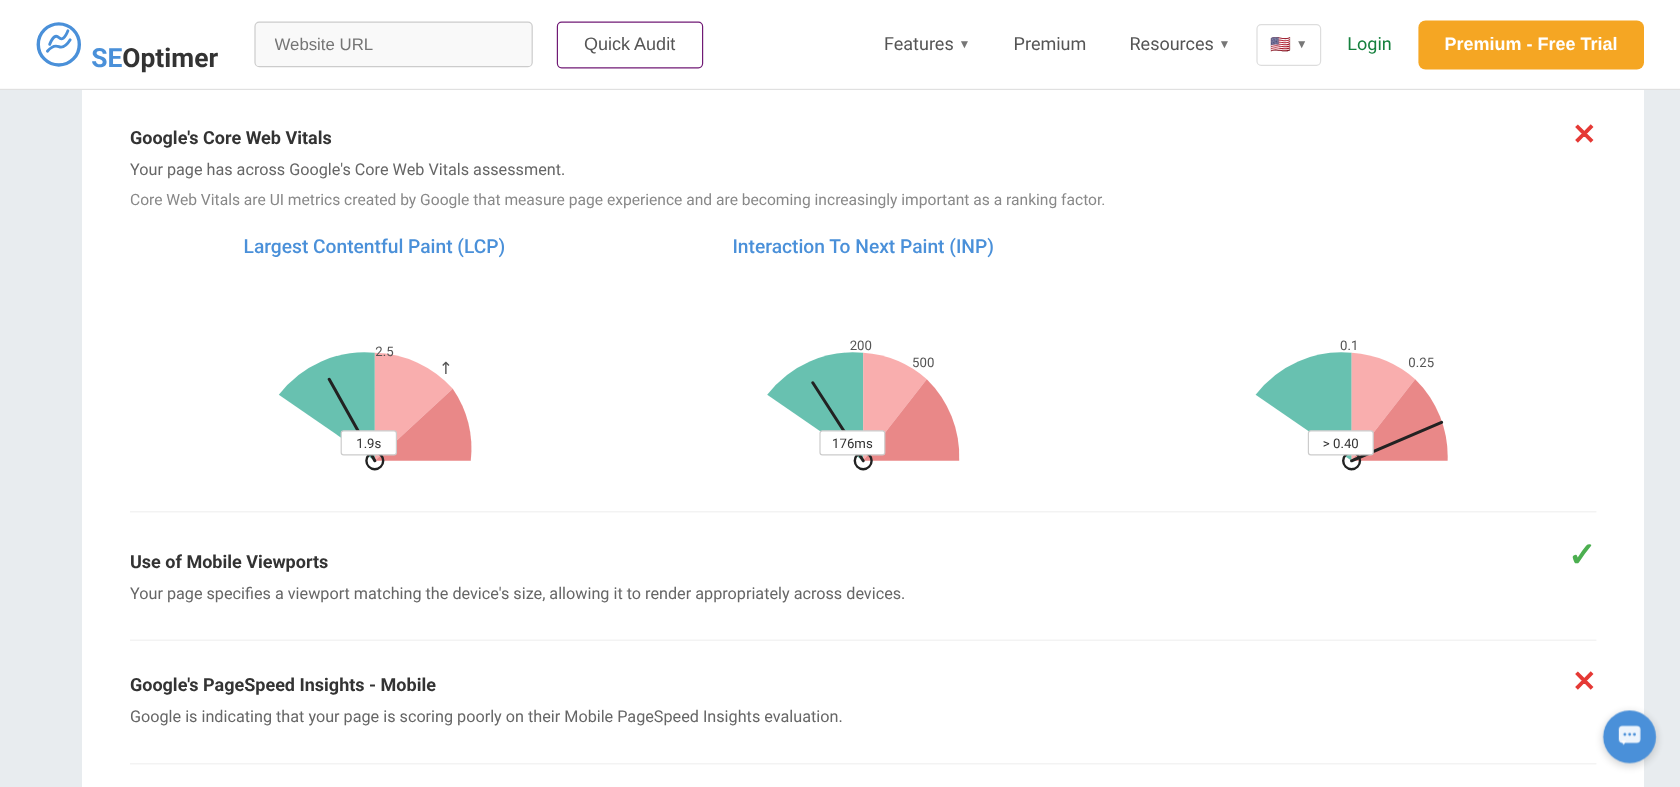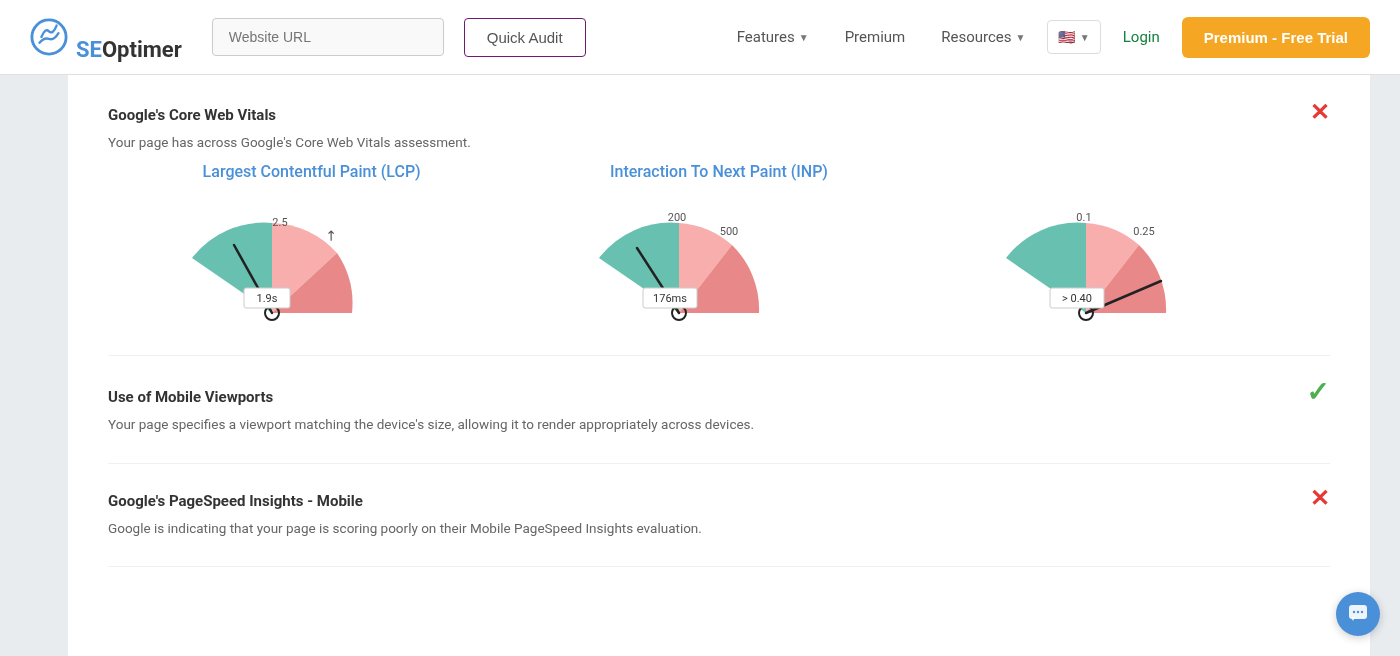--- a/index.html
+++ b/index.html
@@ -167,21 +167,23 @@
     
     .gauges-row {
       display: flex;
       justify-content: space-around;
       align-items: flex-end;
       margin-top: 10px;
     }
     .gauge-item {
       display: flex;
       flex-direction: column;
+      align-items: center;
       width: 300px;
+      gap: 37px;
     }
     .gauge-title {
       font-size: 16px;
       color: #4a90d9;
       font-weight: 500;
       margin-bottom: 12px;
       text-align: center;
     }
     .gauge-svg-container {
       position: relative;
@@ -245,20 +247,21 @@
 <div class="layout">
   <div class="sidebar"></div>
   <div class="main-content">
 
     <div class="section">
       <div class="section-header">
         <span class="section-title">Google's Core Web Vitals</span>
         <span class="status-icon-fail">✕</span>
       </div>
       <p class="section-desc">Your page has across Google's Core Web Vitals assessment.</p>
+      <p class="section-info">Core Web Vitals are UI metrics created by Google that measure page experience and are becoming increasingly important as a ranking factor.</p>
 
       <div class="gauges-row">
 
         <div class="gauge-item">
           <div class="gauge-title">Largest Contentful Paint (LCP)</div>
           <div class="gauge-svg-container">
             <svg width="220" height="140" viewBox="0 0 220 140">
 
               <path d="M 110 120 L 30 65 A 90 90 0 0 1 110 30 Z" fill="#4db6a2" opacity="0.85"></path>
 

